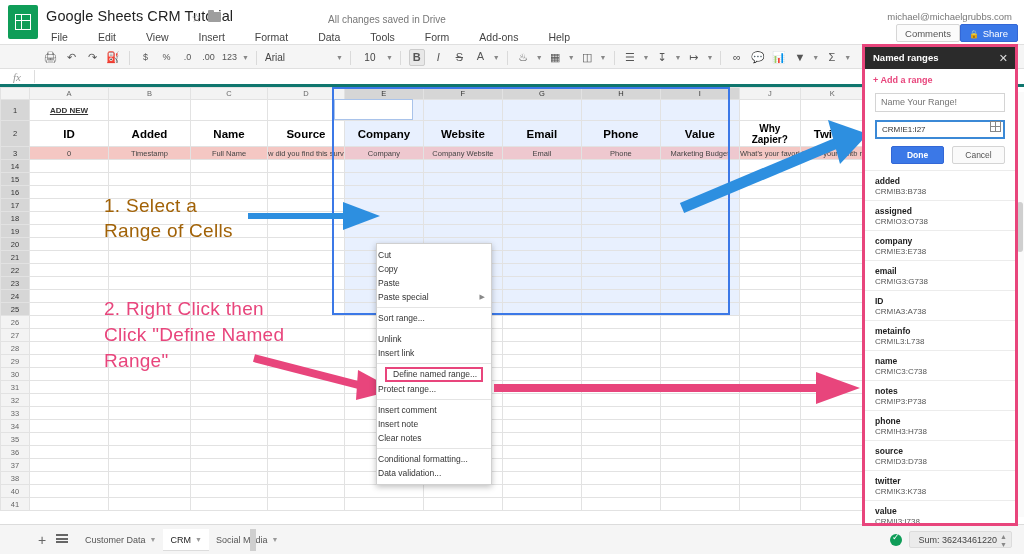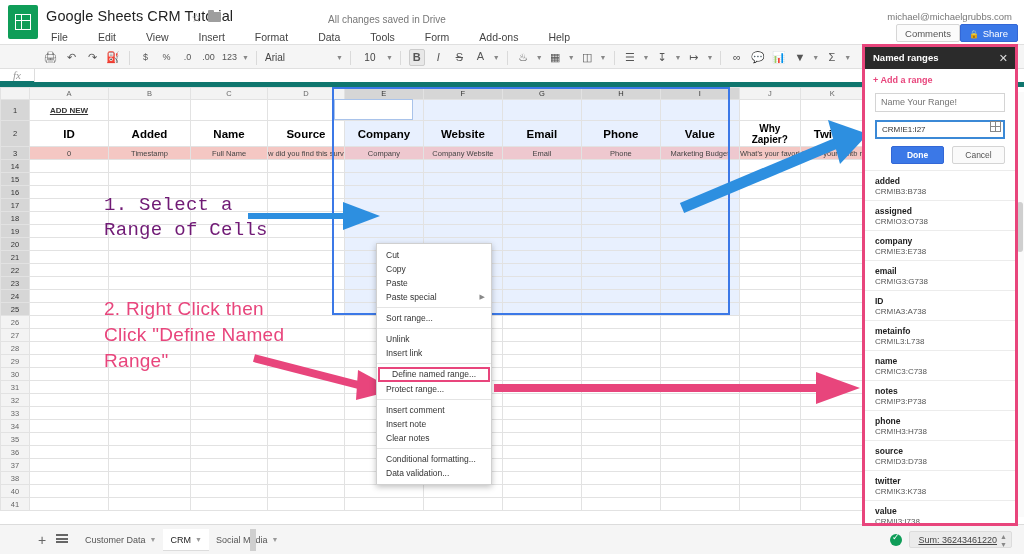--- a/index.html
+++ b/index.html
@@ -90,21 +90,21 @@
   }
   .tb .boxed {
     border:1px solid #ccc; background:#e8e8e8; border-radius:2px; padding:0 3px;
     line-height:15px; font-weight:bold;
   }
   .underline-a { border-bottom:2px solid #333; line-height:12px; display:inline-block; }
 
   
   .formulabar {
     position:absolute; left:0; top:69px; width:1024px; height:18px;
-    background:#fff; border-bottom:6px solid #0f766e; display:flex; align-items:center;
+    background:#fff; border-bottom:3px solid #0f766e; display:flex; align-items:center;
   }
   .fx { width:34px; text-align:center; font-size:11px; font-style:italic; color:#999;
         font-family:"Liberation Serif", serif; }
   .fx-div { width:1px; height:13px; background:#ddd; }
   .fx-input { flex:1; border:none; outline:none; font-size:10px; padding-left:6px; }
 
   
   .gridwrap { position:absolute; left:0; top:87px; width:1024px; height:437px; background:#fff; overflow:hidden; }
   table.grid { border-collapse:collapse; table-layout:fixed; font-size:9px; color:#222; }
   table.grid td, table.grid th { border:1px solid #e2e2e2; padding:0; overflow:hidden; }
@@ -138,35 +138,35 @@
   
   .sel-rect {
     position:absolute; border:2px solid #3b78e7; pointer-events:none;
   }
   .active-cell {
     position:absolute; background:#fff; border:1px solid #a9c3ea; pointer-events:none;
   }
 
   
   .anno { position:absolute; pointer-events:none; }
-  .anno-blue { color:#701a75; font-size:19px; line-height:25px; font-weight:400; letter-spacing:.3px;font-family:Liberation Mono, monospace; }
+  .anno-blue { color:#a16207; font-size:19px; line-height:25px; font-weight:400; letter-spacing:.3px; }
   .anno-pink { color:#e8457c; font-size:19px; line-height:26px; font-weight:400; letter-spacing:.3px; }
 
   
   .ctxmenu {
     position:absolute; left:376px; top:243px; width:116px;
     background:#fff; border:1px solid #d0d0d0;
     box-shadow:0 2px 6px rgba(0,0,0,.25); font-size:8.5px; color:#333; z-index:40;
     padding:4px 0;
   }
-  .ctx-item { height:14px; line-height:14px; padding-left:9px; position:relative; white-space:nowrap; }
+  .ctx-item { height:14px; line-height:14px; padding-left:1px; position:relative; white-space:nowrap; }
   .ctx-item .submarker { position:absolute; right:6px; top:0; font-size:7px; color:#888; }
   .ctx-sep { height:1px; background:#e4e4e4; margin:3px 0; }
   .ctx-item.highlight {
-    border:2px solid #e8457c; height:15px; line-height:11px; margin:0 1px; padding-left:12px;
+    border:2px solid #e8457c; height:15px; line-height:11px; margin:0 8px; padding-left:6px;
   }
 
   
   .nrpanel {
     position:absolute; left:862px; top:44px; width:156px; height:482px;
     background:#fff; border:3px solid #e8457c; z-index:50; overflow:hidden;
   }
   .nr-header {
     height:22px; background:#2b2b2b; color:#fff; font-size:9.5px; font-weight:bold;
     line-height:22px; padding-left:8px; position:relative;
@@ -225,21 +225,21 @@
   .bb-status-ok {
     position:absolute; right:122px; top:9px; width:12px; height:12px; border-radius:50%;
     background:#0f9d58;
   }
   .bb-status-ok:after {
     content:"\2713"; position:absolute; left:2px; top:-2px; font-size:9px; color:#fff;
   }
   .bb-sum {
     position:absolute; right:12px; top:6px; height:17px; line-height:17px;
     padding:0 14px 0 8px; font-size:9px; color:#444; background:#ebebeb;
-    border:1px solid #dcdcdc; border-radius:2px; white-space:nowrap;text-decoration:underline;
+    border:1px solid #dcdcdc; border-radius:2px; white-space:nowrap;
   }
   .bb-sum .updown { position:absolute; right:4px; top:1px; font-size:7px; color:#888; line-height:8px; }
 
   .vscroll {
     position:absolute; right:0; top:92px; width:8px; height:425px; background:#fafafa;
   }
   .vscroll .thumb { position:absolute; left:1px; top:110px; width:6px; height:50px; background:#cfcfcf; border-radius:3px; }
 </style>
 </head>
 <body>

